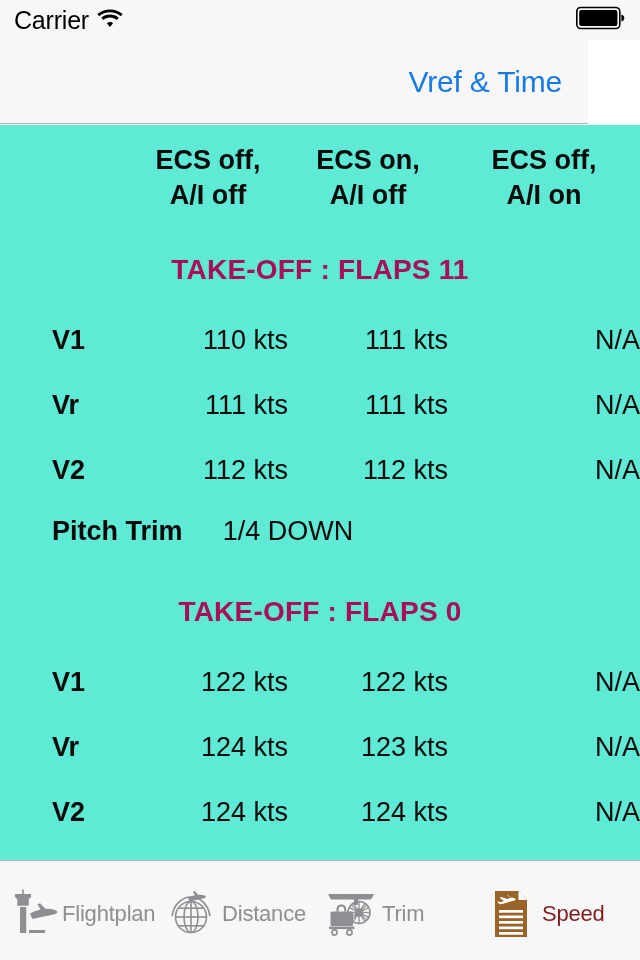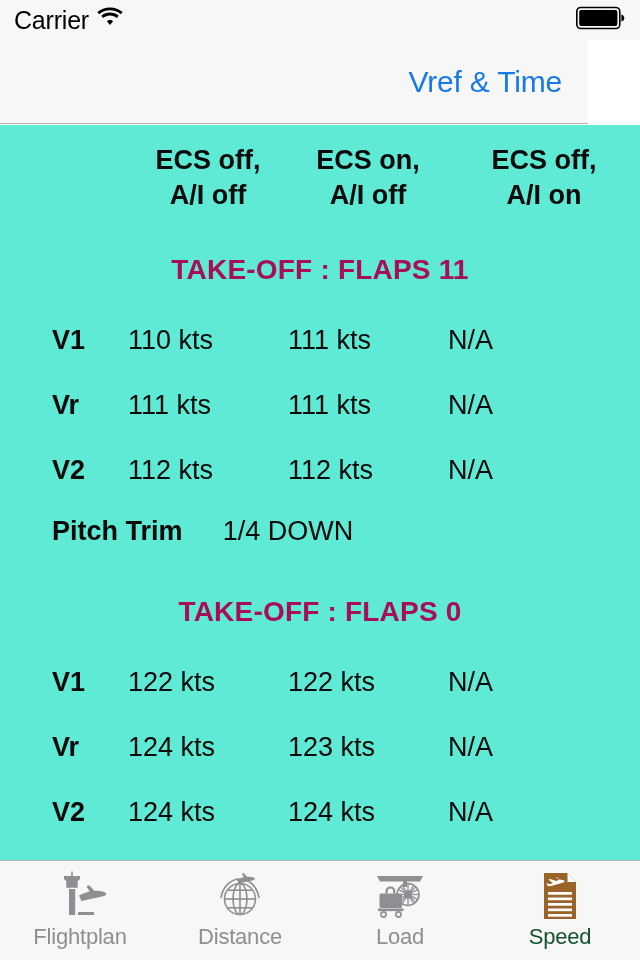--- a/index.html
+++ b/index.html
@@ -23,21 +23,21 @@
     width: 640px;
     height: 40px;
     background: #f7f7f7;
     display: flex;
     align-items: center;
     box-sizing: border-box;
     padding: 0 14px;
   }
   .status-left {
     display: flex;
-    align-items: flex-start;
+    align-items: center;
     gap: 8px;
     flex: 1 1 0;
   }
   .carrier-label {
     font-size: 25px;
     color: #000;
     letter-spacing: -0.2px;
   }
   .wifi-icon { display: block; }
   .status-center {
@@ -126,21 +126,21 @@
     font-weight: bold;
     color: #0a0a0a;
     text-align: left;
     padding: 17px 0 17px 52px;
     white-space: nowrap;
   }
   .row-value {
     font-size: 27px;
     font-weight: normal;
     color: #0a0a0a;
-    text-align: left;
+    text-align: right;
     padding: 17px 0;
   }
   .row-trim-label {
     font-size: 27px;
     font-weight: bold;
     color: #0a0a0a;
     text-align: left;
     padding: 13px 0 13px 52px;
     white-space: nowrap;
   }
@@ -160,41 +160,41 @@
     width: 640px;
     height: 100px;
     background: #f7f7f7;
     border-top: 1px solid #b6b6b6;
     box-sizing: border-box;
     display: flex;
   }
   .tab-item {
     flex: 1 1 0;
     display: flex;
-    flex-direction: column;
+    flex-direction: row;
     align-items: center;
     justify-content: flex-start;
     padding-top: 7px;
     cursor: pointer;
     user-select: none;
   }
   .tab-icon {
     height: 56px;
     width: 62px;
     display: flex;
     align-items: center;
     justify-content: center;
   }
   .tab-label {
     font-size: 22px;
     line-height: 26px;
     color: #8e8e93;
     letter-spacing: -0.2px;
   }
-  .tab-item.selected .tab-label { color: #14532d; }
+  .tab-item.selected .tab-label { color: #7f1d1d; }
 </style>
 </head>
 <body>
 
 <div class="status-bar">
   <div class="status-left">
     <span class="carrier-label">Carrier</span>
     <span class="wifi-icon">
       <svg width="26" height="20" viewBox="0 0 26 20">
         <path d="M13 4.2c4.1 0 7.9 1.5 10.8 4.1l1.9-2.2C22.4 3.1 17.9 1.4 13 1.4S3.6 3.1 0.3 6.1l1.9 2.2C5.1 5.7 8.9 4.2 13 4.2z" fill="#000"></path>
@@ -354,21 +354,21 @@
             <line x1="28.5" y1="29.4" x2="47.5" y2="19.6"></line>
           </g>
           <path d="M15.5 23.5h2.2v-2.4c0-1.5 1.1-2.6 2.7-2.6s2.7 1.1 2.7 2.6v2.4h2.2v-2.4c0-2.7-2.1-4.7-4.9-4.7s-4.9 2-4.9 4.7z"></path>
           <rect x="9.5" y="23.5" width="22.5" height="14.5" rx="1.5"></rect>
           <rect x="8" y="38.5" width="25.5" height="2.6"></rect>
           <circle cx="13.5" cy="44.5" r="2.6" fill="none" stroke="#8e8e93" stroke-width="1.6"></circle>
           <circle cx="28.5" cy="44.5" r="2.6" fill="none" stroke="#8e8e93" stroke-width="1.6"></circle>
         </g>
       </svg>
     </span>
-    <span class="tab-label">Load</span>
+    <span class="tab-label">Trim</span>
   </div>
 
   <div class="tab-item selected">
     <span class="tab-icon">
       <svg width="60" height="52" viewBox="0 0 60 52">
         <g>
           <path d="M14 3h23.5L46 12v37H14z" fill="#9a6327"></path>
           <path d="M37.5 3L46 12h-8.5z" fill="#ffffff"></path>
           <g fill="#ffffff">
             <path d="M30.3 9.3c-0.9 0.5-2.4 1.1-4 1.6L20 9.1l-1.4 0.6 4.3 3.3-3.5 1.3-1.9-1.1-1.2 0.5 2.2 2.6 3.5-0.6 10.6-2.9c1.2-0.4 2-0.8 2.1-1.3 0.1-0.5-0.4-0.95-1.4-1.3-1.1-0.4-2.3-0.55-3.6-0.5l-2.4-2.4-1.2 0.45z"></path>

